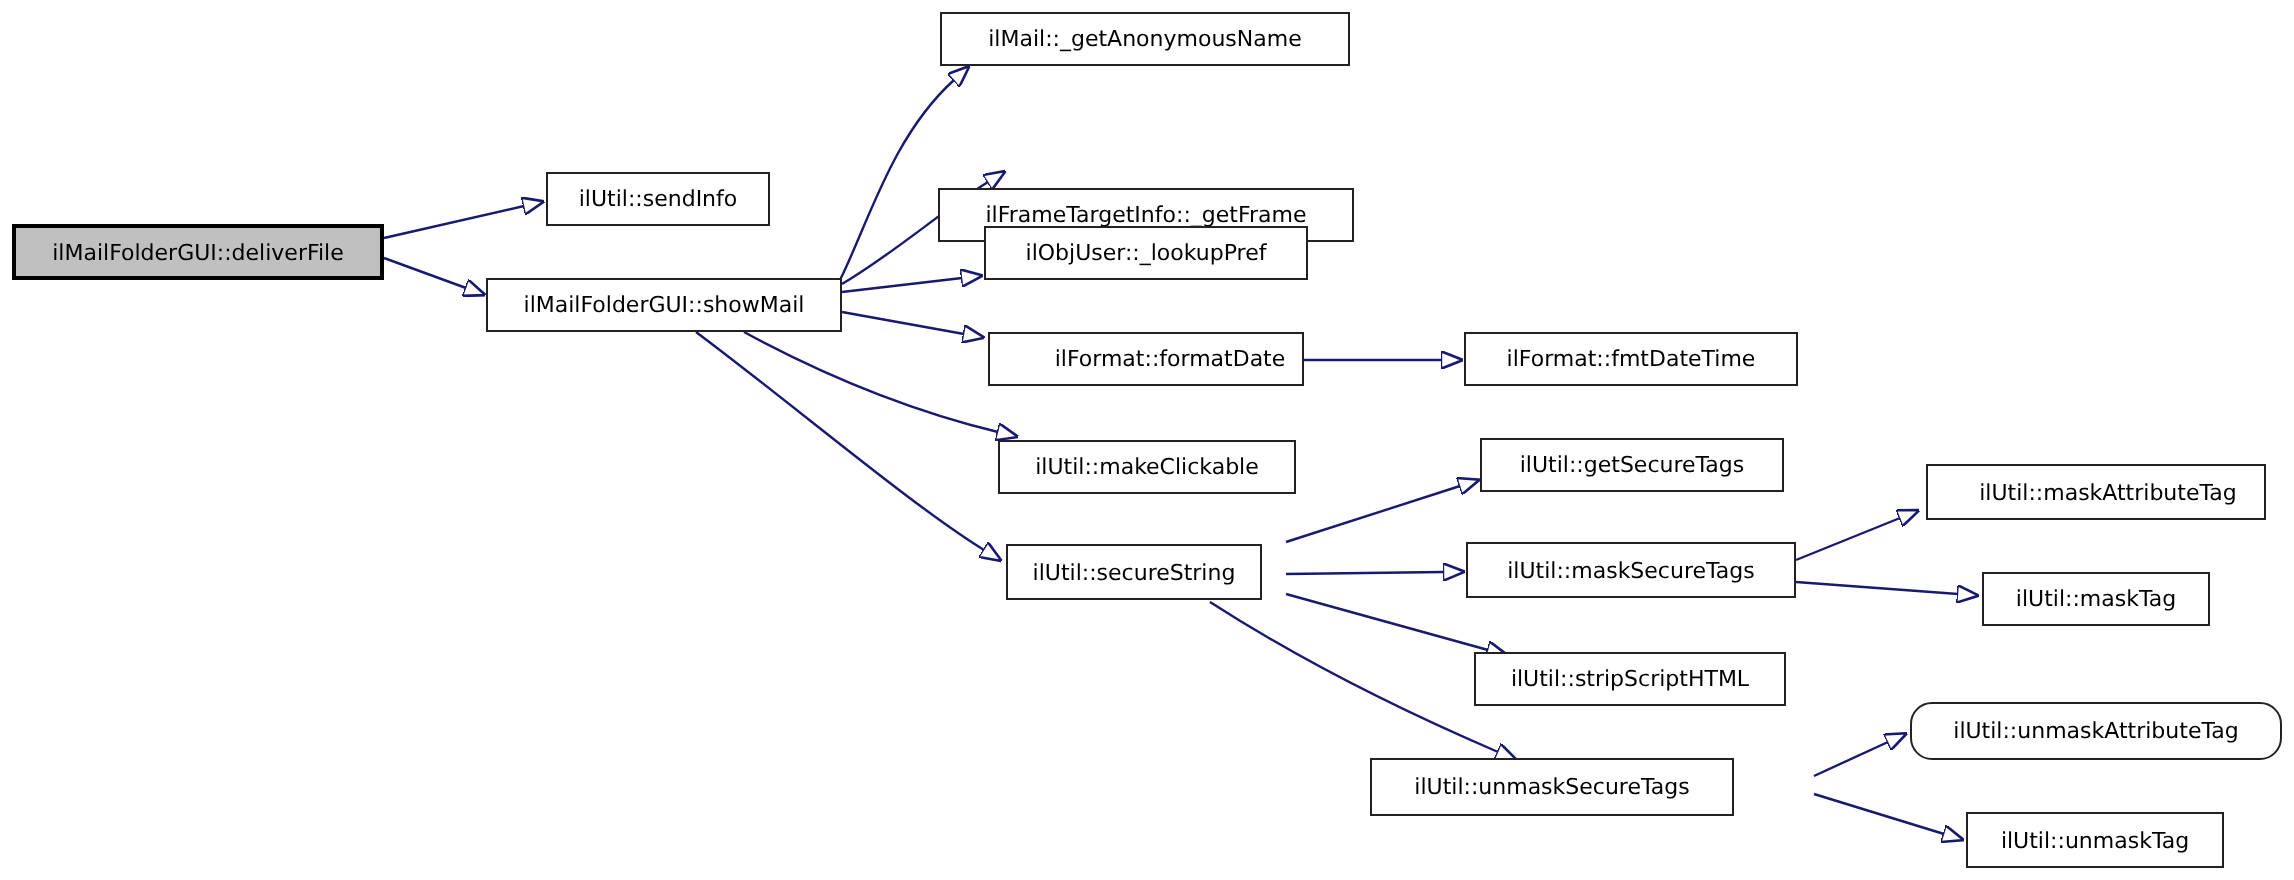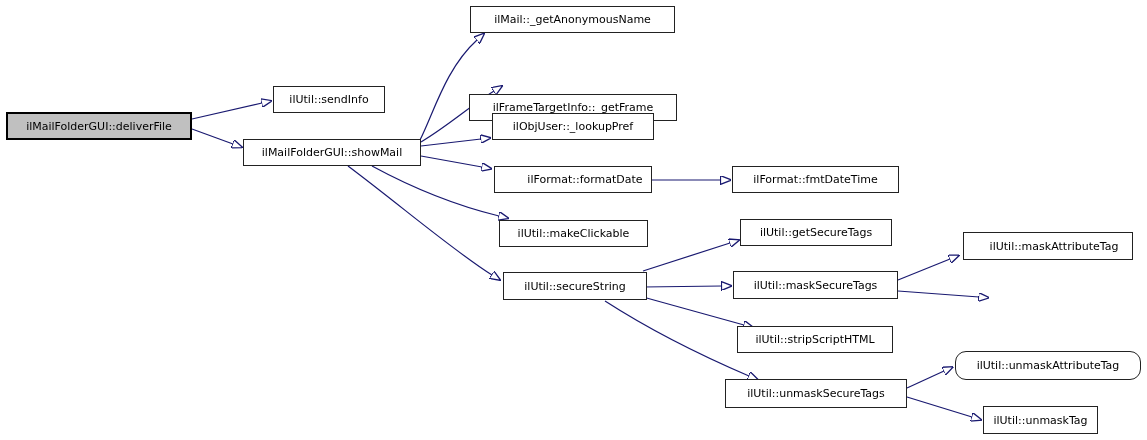--- a/index.html
+++ b/index.html
@@ -78,22 +78,23 @@
 
   <div class="node highlight" style="left:6px;   top:112px; width:186px; height:28px;">ilMailFolderGUI::deliverFile</div>
   <div class="node" style="left:243px; top:139px; width:178px; height:27px;">ilMailFolderGUI::showMail</div>
   <div class="node" style="left:273px; top:86px;  width:112px; height:27px;">ilUtil::sendInfo</div>
   <div class="node" style="left:470px; top:6px;   width:205px; height:27px;">ilMail::_getAnonymousName</div>
   <div class="node" style="left:469px; top:60px;  width:208px; height:27px;margin-top:34px;">ilFrameTargetInfo::_getFrame</div>
   <div class="node" style="left:492px; top:113px; width:162px; height:27px;">ilObjUser::_lookupPref</div>
   <div class="node" style="left:494px; top:166px; width:158px; height:27px;padding-left:24px;">ilFormat::formatDate</div>
   <div class="node" style="left:732px; top:166px; width:167px; height:27px;">ilFormat::fmtDateTime</div>
   <div class="node" style="left:499px; top:220px; width:149px; height:27px;">ilUtil::makeClickable</div>
-  <div class="node" style="left:503px; top:272px; width:144px; height:28px;">ilUtil::secureString</div>
+  <div class="node" style="left:503px; top:272px; width:128px; height:28px;">ilUtil::secureString</div>
   <div class="node" style="left:740px; top:219px; width:152px; height:27px;">ilUtil::getSecureTags</div>
   <div class="node" style="left:733px; top:271px; width:165px; height:28px;">ilUtil::maskSecureTags</div>
   <div class="node" style="left:963px; top:232px; width:170px; height:28px;padding-left:12px;">ilUtil::maskAttributeTag</div>
+  <div class="node" style="left:991px; top:286px; width:114px; height:27px;">ilUtil::maskTag</div>
   <div class="node" style="left:737px; top:326px; width:156px; height:27px;">ilUtil::stripScriptHTML</div>
-  <div class="node" style="left:725px; top:379px; width:182px; height:29px;">ilUtil::unmaskSecureTags</div>
+  <div class="node" style="left:685px; top:379px; width:182px; height:29px;">ilUtil::unmaskSecureTags</div>
   <div class="node" style="left:955px; top:351px; width:186px; height:29px;border-radius:11px;">ilUtil::unmaskAttributeTag</div>
-  <div class="node" style="left:983px; top:406px; width:115px; height:28px;">ilUtil::unmaskTag</div>
+  <div class="node" style="left:983px; top:406px; width:129px; height:28px;">ilUtil::unmaskTag</div>
 
 </div>
 
 </body></html>

